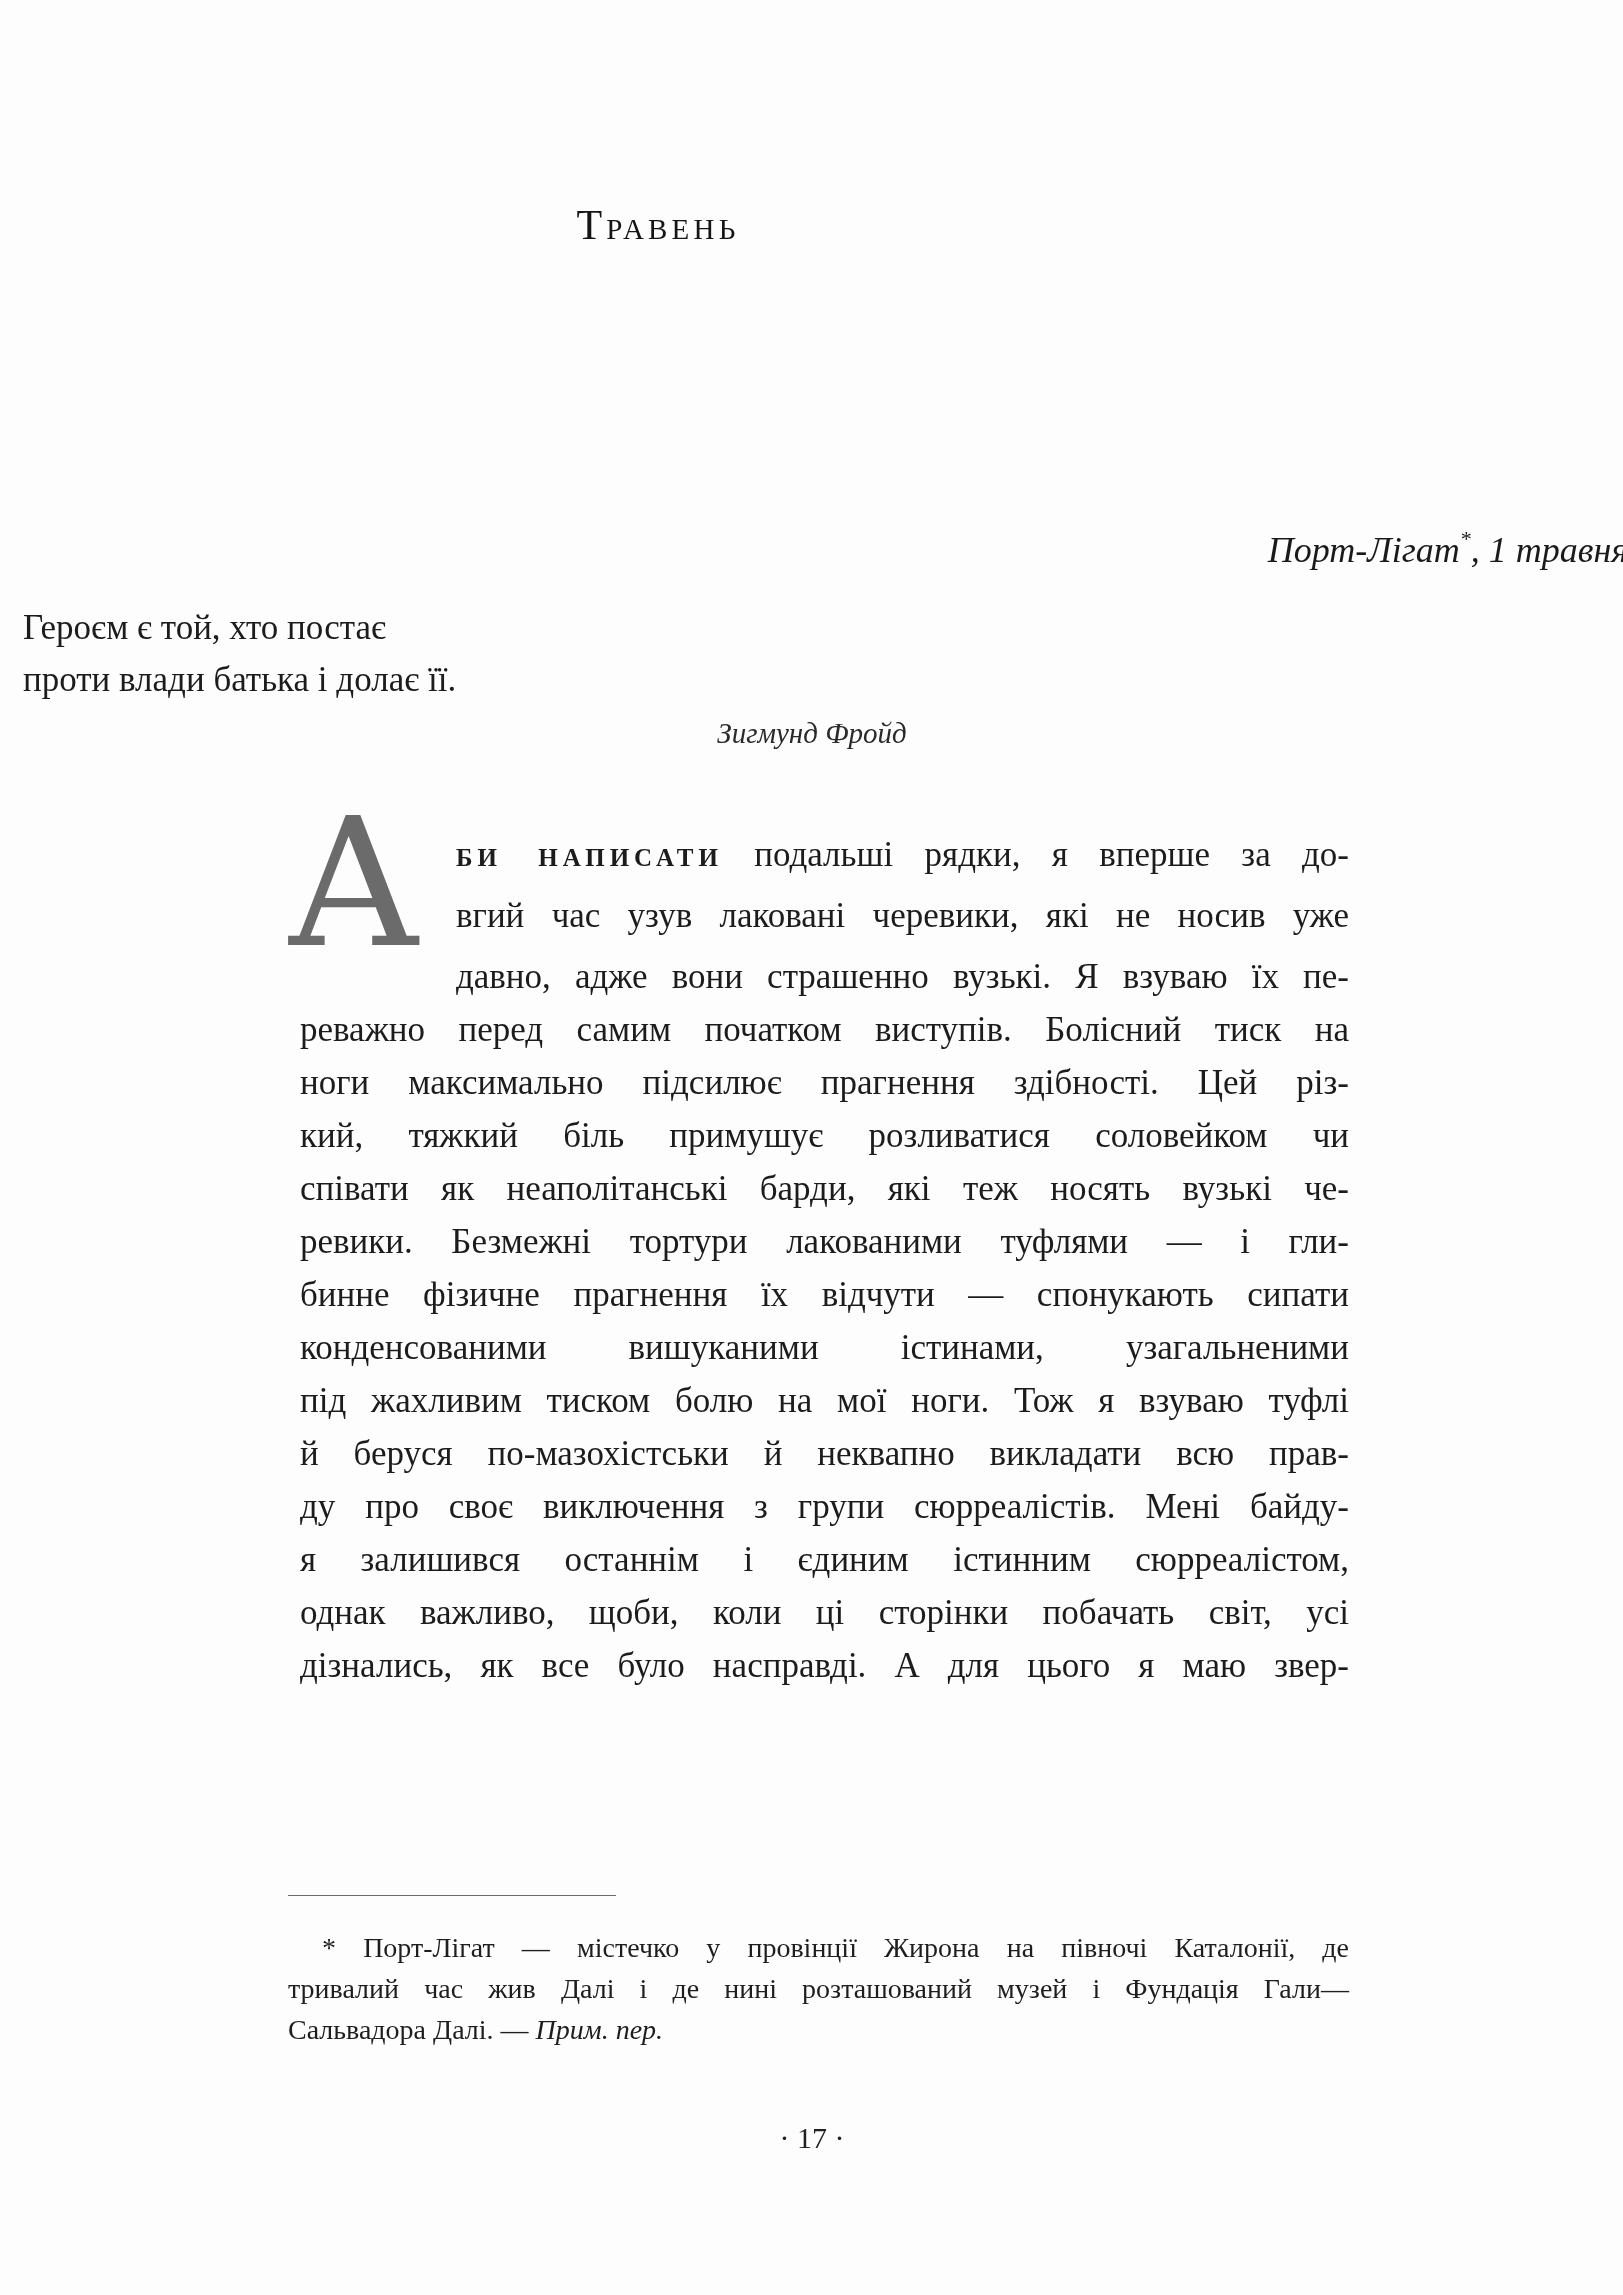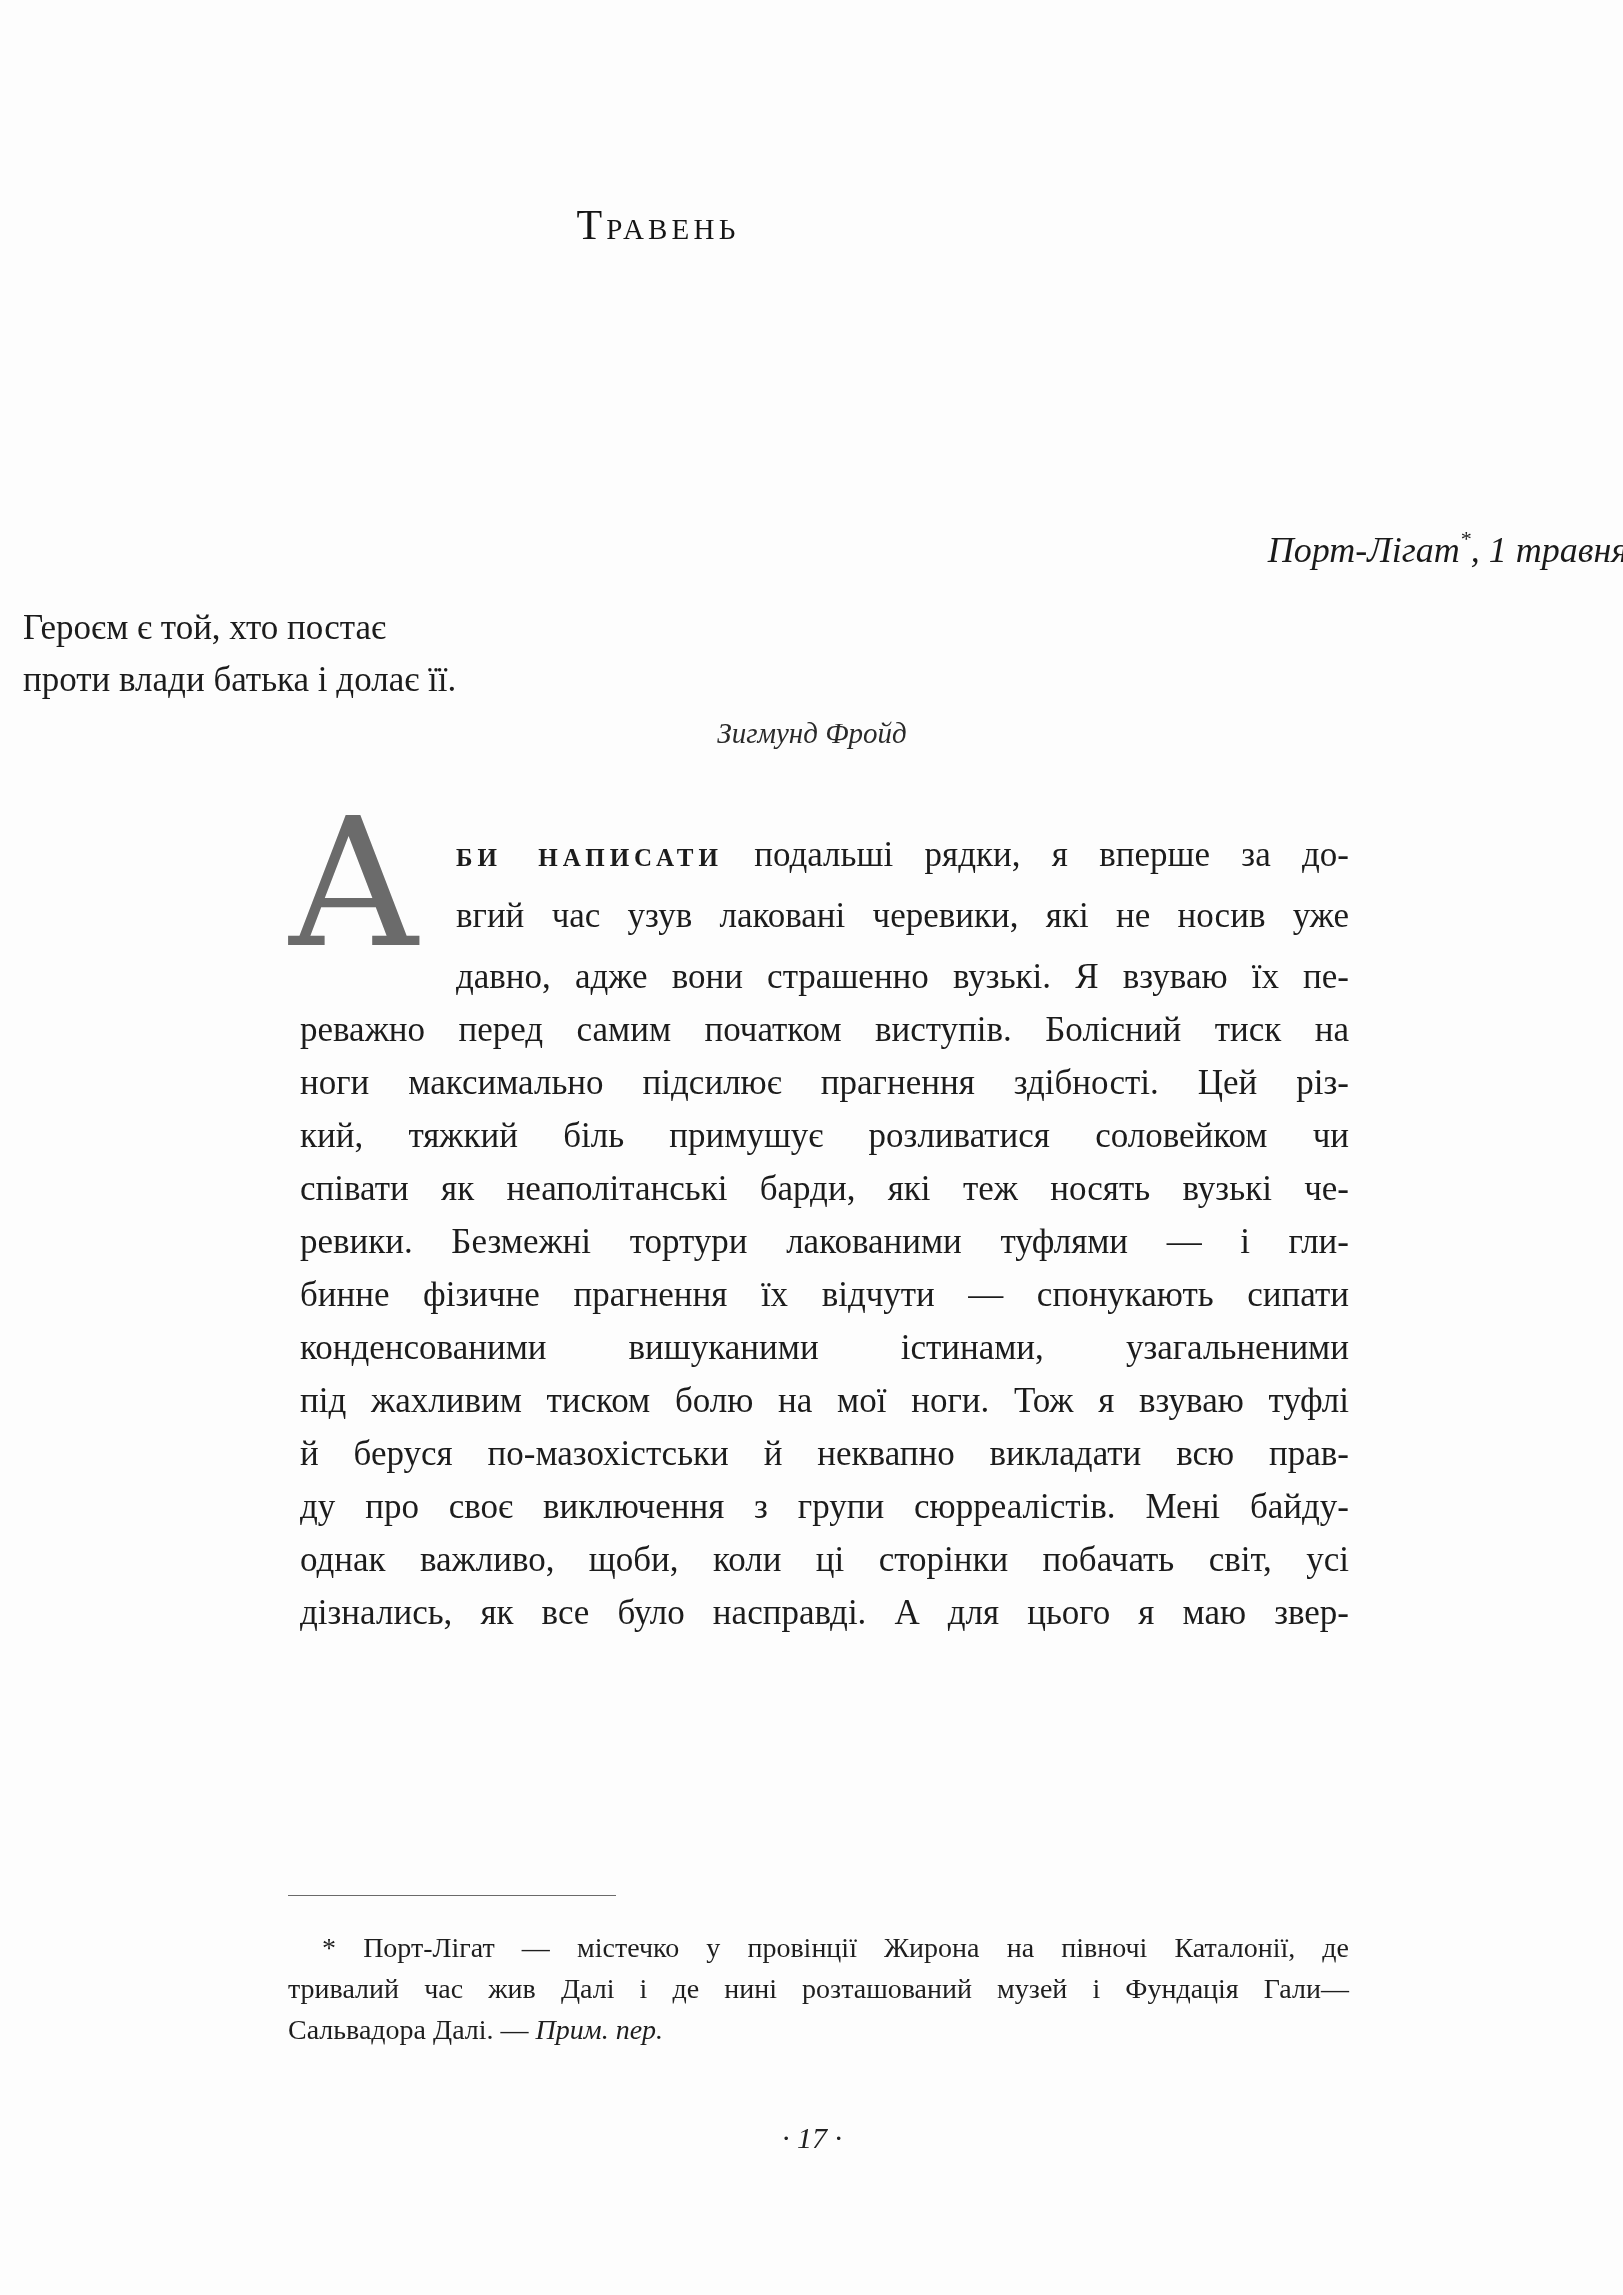--- a/index.html
+++ b/index.html
@@ -134,21 +134,20 @@
     }
     .footnote .fn-line.first { padding-left: 34px; }
     .footnote .fn-line.final { text-align-last: left; }
     .footnote .note-tag { font-style: italic; }
     .page-number {
       position: absolute;
       top: 2121px;
       left: 0; width: 1624px;
       text-align: center;
       font-family: "Liberation Serif", serif;
-      font-style: italic;
       font-size: 30px;
       color: #222;
     }
   </style>
 </head>
 <body>
 
 <div class="page">
 
   <h1 class="chapter-title">Травень</h1>
@@ -170,20 +169,21 @@
     <span class="line">реважно перед самим початком виступів. Болісний тиск на</span>
     <span class="line">ноги максимально підсилює прагнення здібності. Цей різ-</span>
     <span class="line">кий, тяжкий біль примушує розливатися соловейком чи</span>
     <span class="line">співати як неаполітанські барди, які теж носять вузькі че-</span>
     <span class="line">ревики. Безмежні тортури лакованими туфлями — і гли-</span>
     <span class="line">бинне фізичне прагнення їх відчути — спонукають сипати</span>
     <span class="line">конденсованими вишуканими істинами, узагальненими</span>
     <span class="line">під жахливим тиском болю на мої ноги. Тож я взуваю туфлі</span>
     <span class="line">й беруся по-мазохістськи й неквапно викладати всю прав-</span>
     <span class="line">ду про своє виключення з групи сюрреалістів. Мені байду-</span>
+    <span class="line">я залишився останнім і єдиним істинним сюрреалістом,</span>
     <span class="line">однак важливо, щоби, коли ці сторінки побачать світ, усі</span>
     <span class="line">дізнались, як все було насправді. А для цього я маю звер-</span>
   </div>
 
   <div class="footnote-rule"></div>
 
   <div class="footnote">
     <span class="fn-line first">* Порт-Лігат — містечко у провінції Жирона на півночі Каталонії, де</span>
     <span class="fn-line">тривалий час жив Далі і де нині розташований музей і Фундація Гали—</span>
     <span class="fn-line final"><span>Сальвадора Далі. — </span><span class="note-tag">Прим. пер.</span></span>

